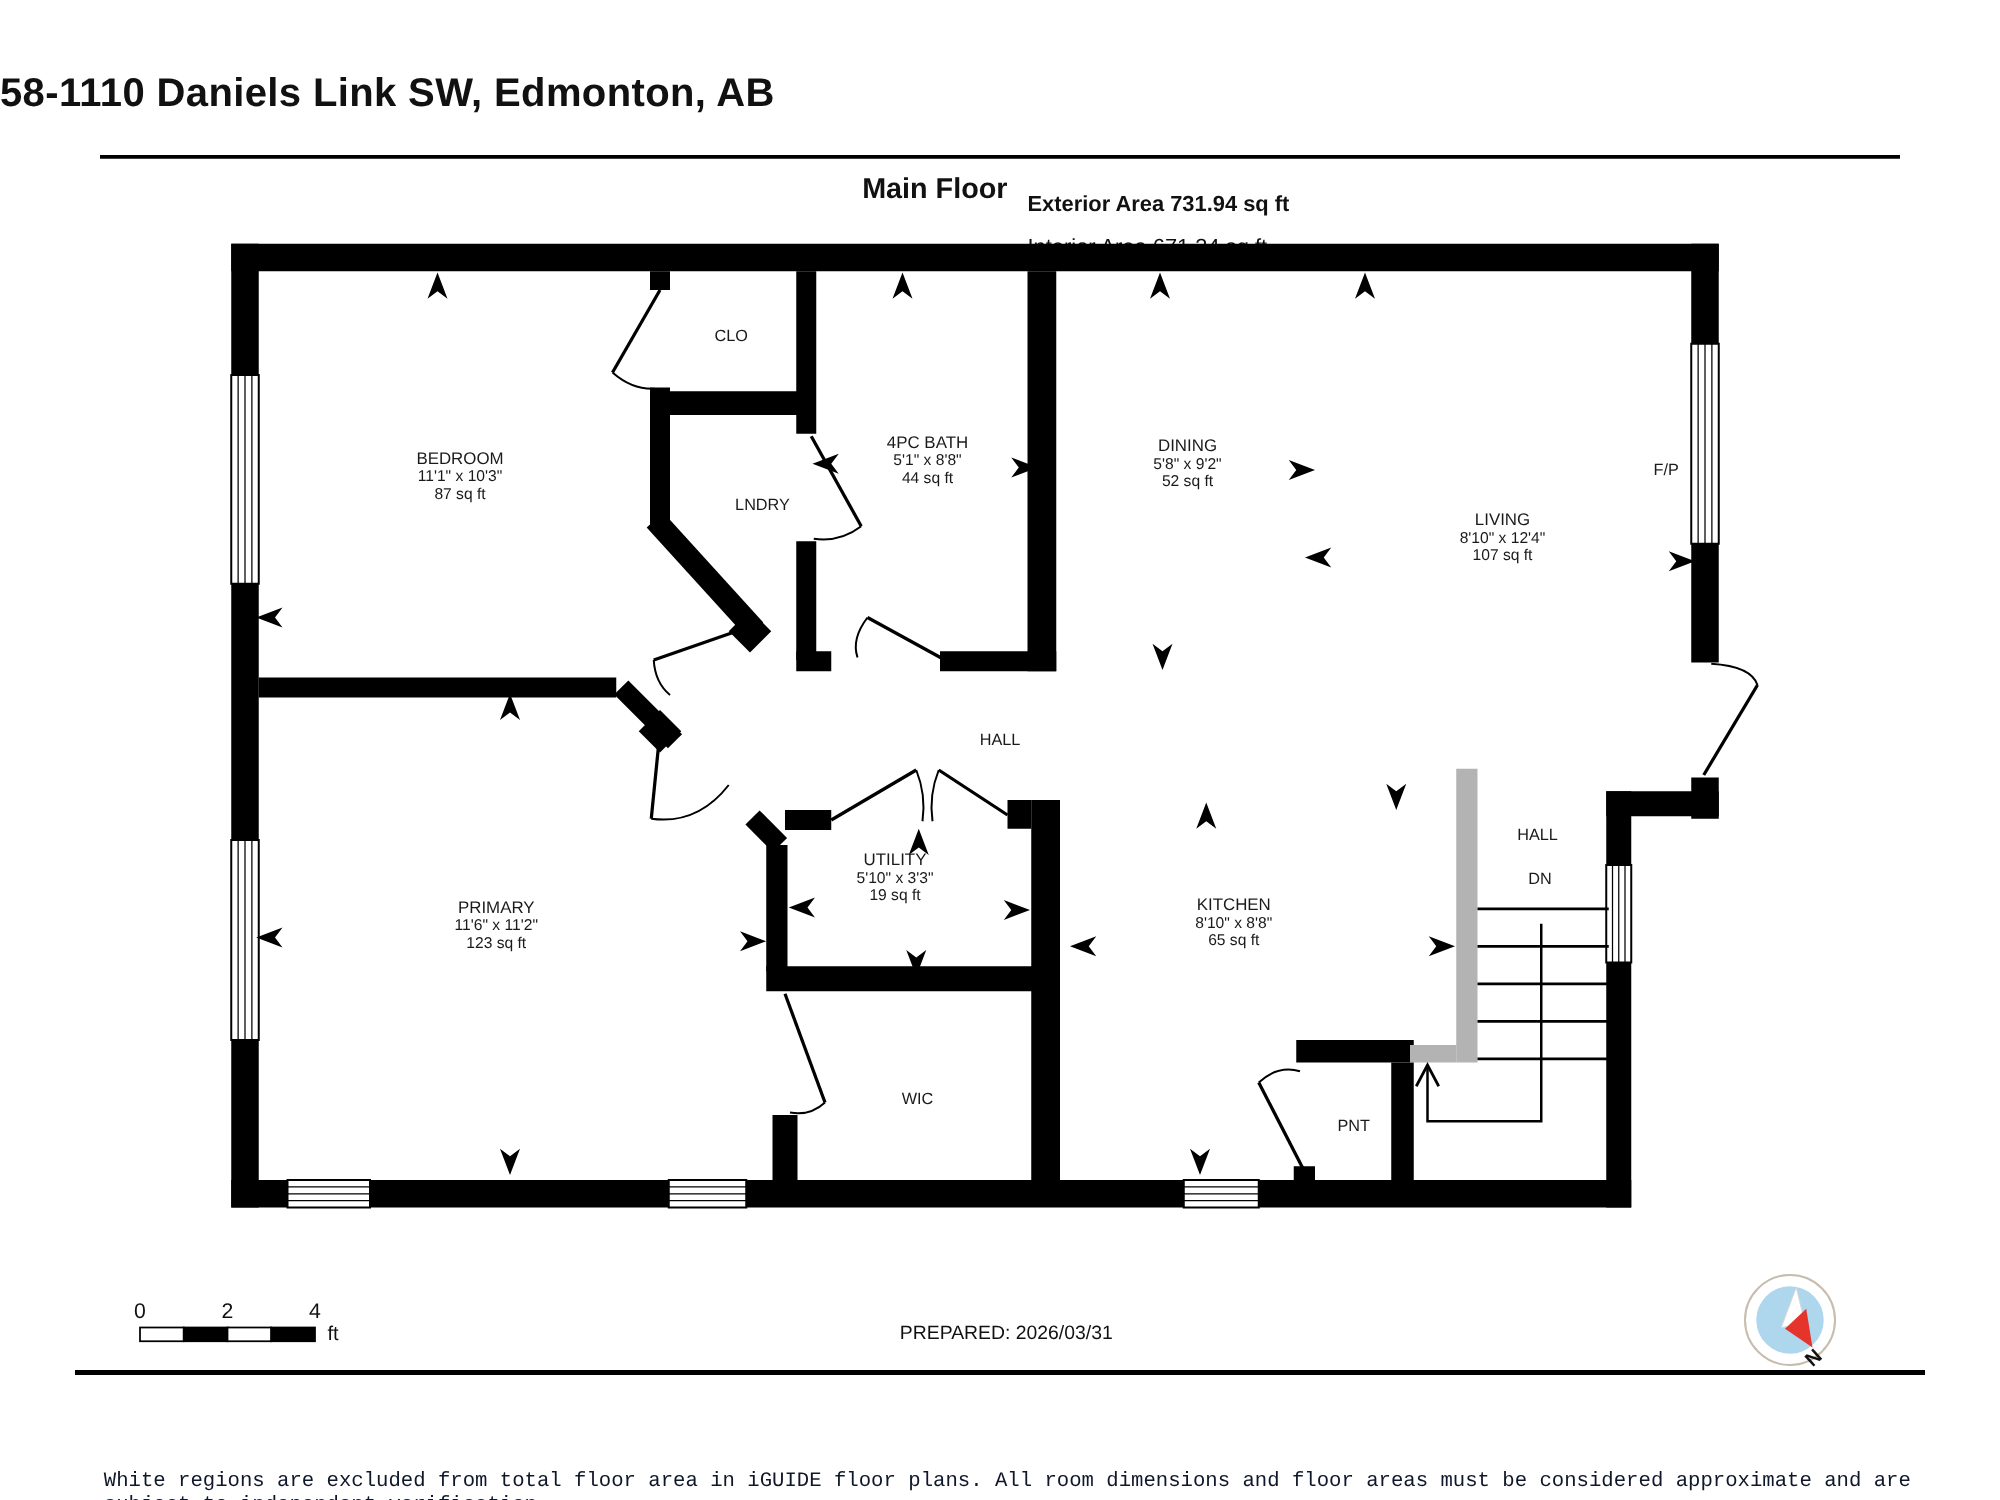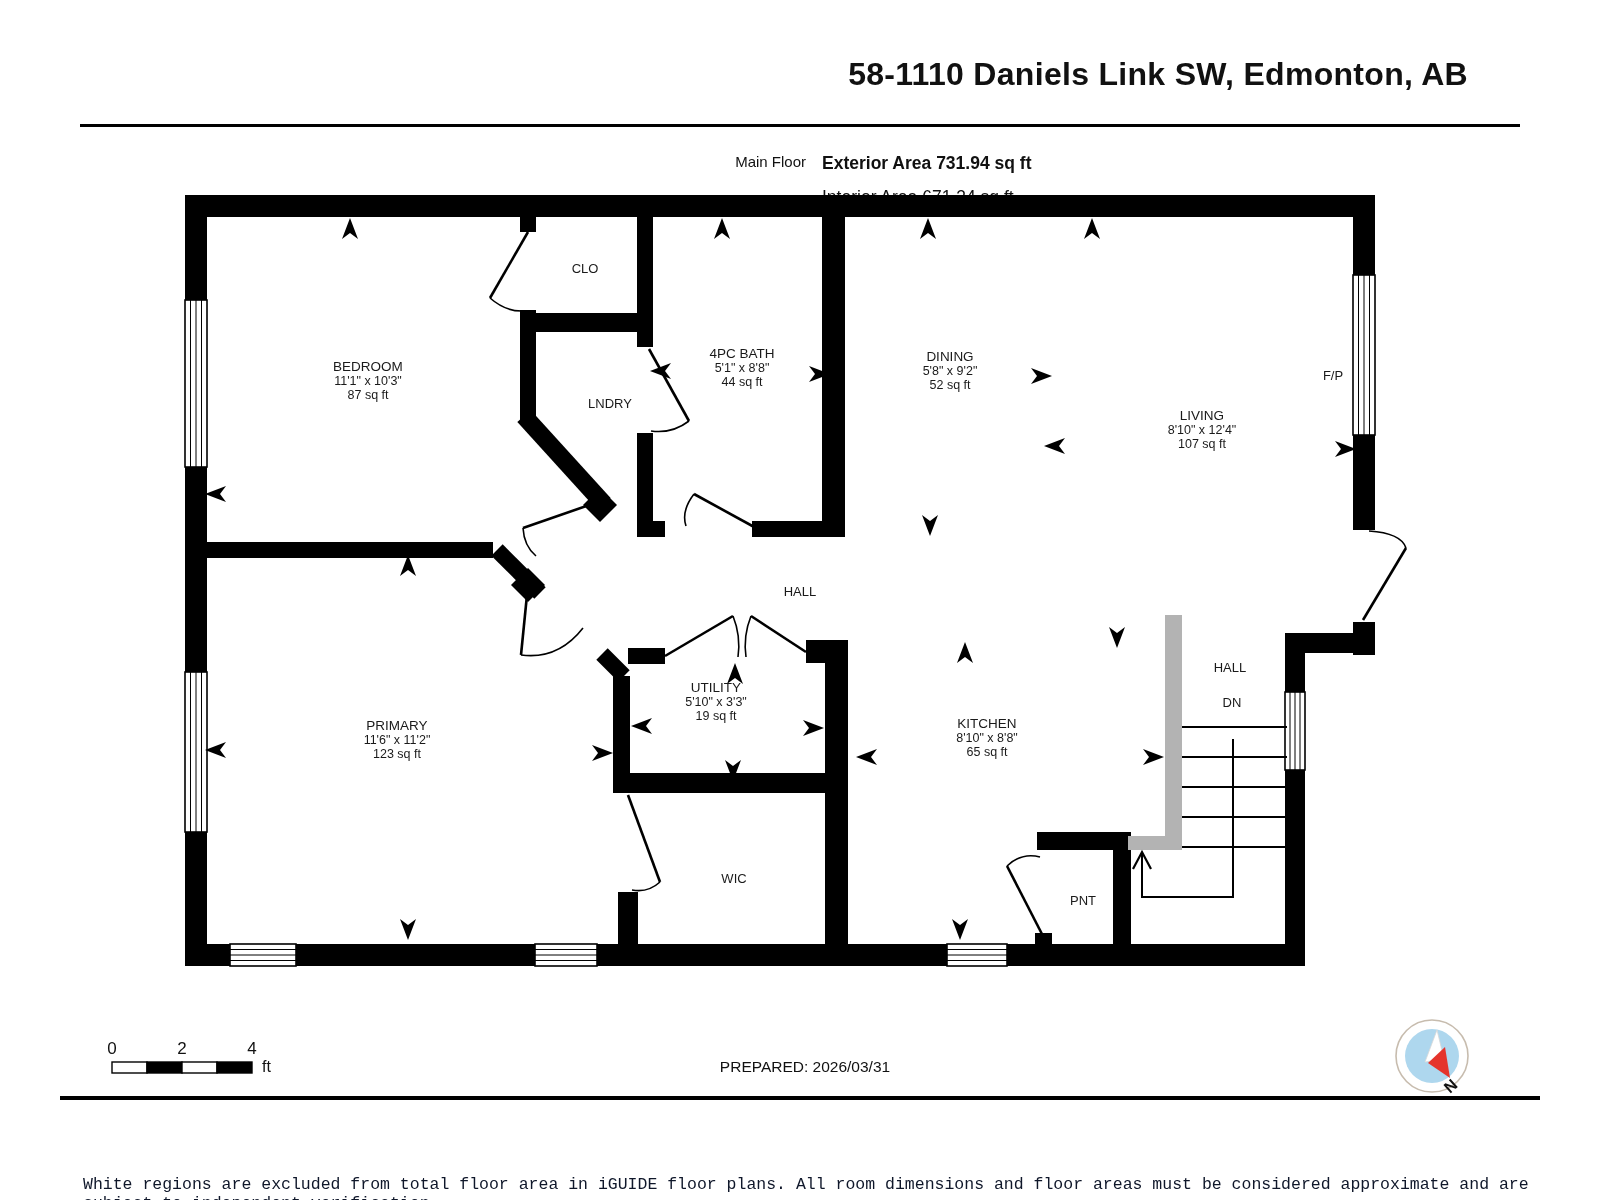--- a/index.html
+++ b/index.html
@@ -1,20 +1,20 @@
 <!DOCTYPE html>
 <html><head>
 <meta charset="utf-8">
 <style>
   html,body{margin:0;padding:0;background:#fff;}
   body{width:1600px;height:1200px;position:relative;font-family:"Liberation Sans",sans-serif;color:#111;overflow:hidden;}
   .abs{position:absolute;}
-  #page-title{top:56px;left:0;width:1468px;text-align:right;font-size:32px;font-weight:bold;letter-spacing:.3px;}
+  #page-title{top:56px;left:0;width:1468px;text-align:left;font-size:32px;font-weight:bold;letter-spacing:.3px;}
   #rule-top{top:124px;left:80px;width:1440px;height:3px;background:#000;}
-  #floor-label{top:153px;left:640px;width:166px;text-align:right;font-size:15px;font-weight:normal;}
+  #floor-label{top:137px;left:640px;width:166px;text-align:right;font-size:23px;font-weight:bold;}
   #ext-area{top:153px;left:822px;font-size:17.5px;font-weight:bold;}
   #int-area{top:187px;left:822px;font-size:17.5px;}
   #prepared{top:1058px;left:0;width:1610px;text-align:center;font-size:15.5px;}
   #rule-bottom{top:1096px;left:60px;width:1480px;height:4px;background:#000;}
   #disclaimer{top:1175px;left:83px;font-size:16.5px;color:#0f172a;font-family:Liberation Mono, monospace;}
   svg{position:absolute;top:0;left:0;}
   text{font-family:"Liberation Sans",sans-serif;}
 </style>
 </head>
 <body>

